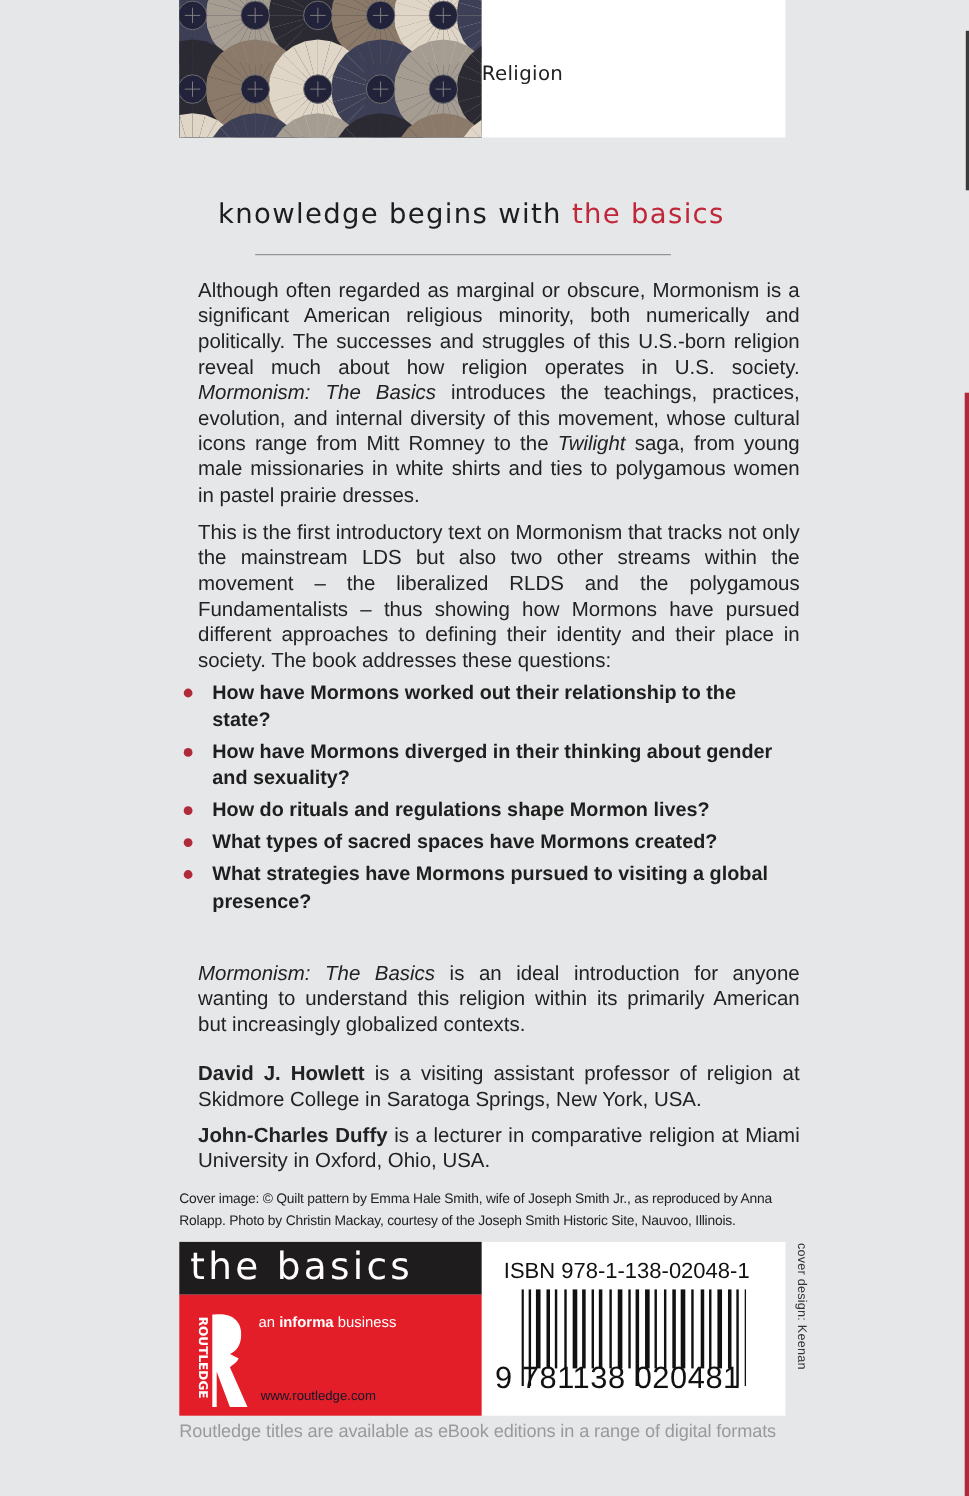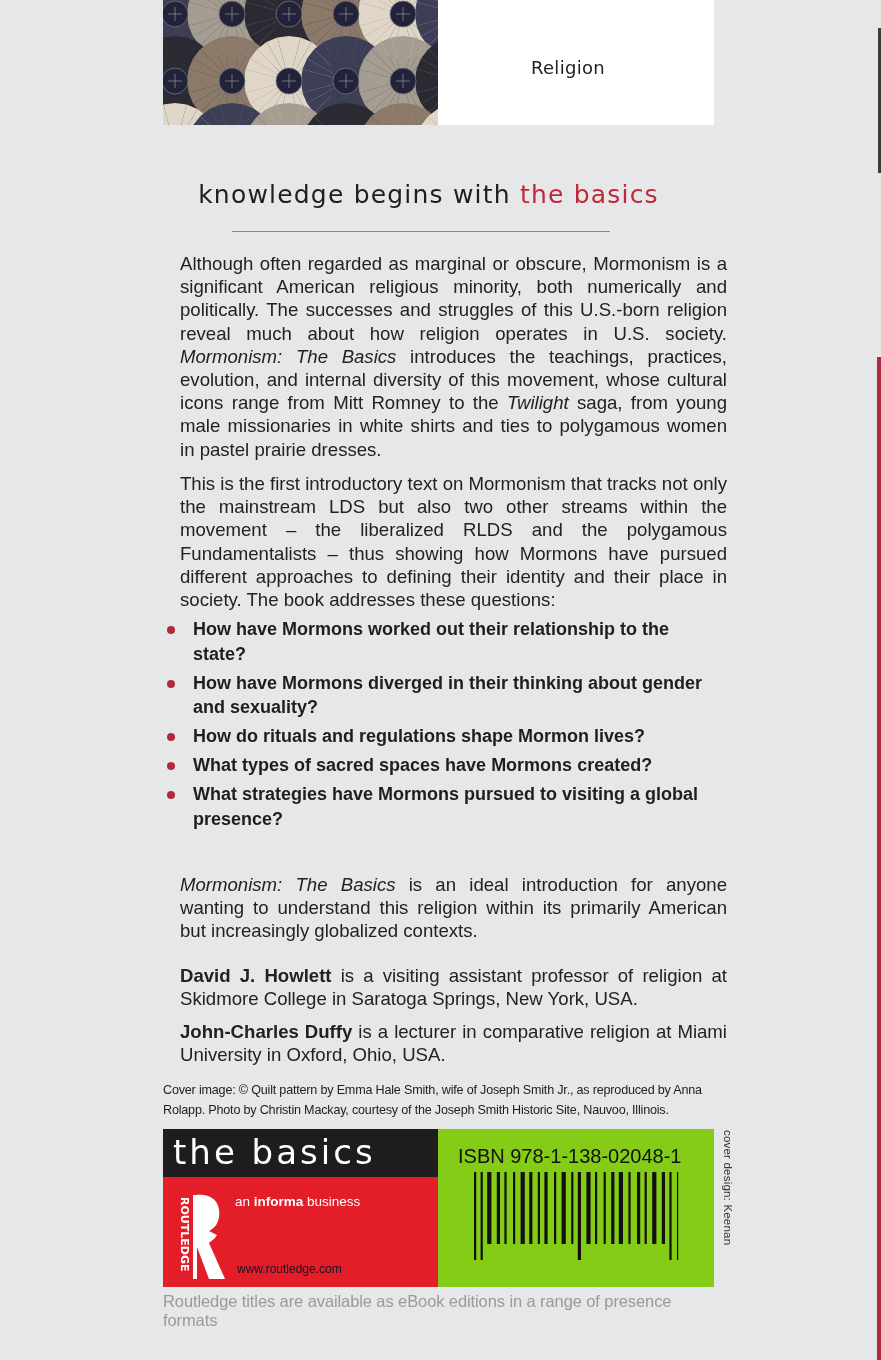--- a/index.html
+++ b/index.html
@@ -4,21 +4,21 @@
 <style>
   html, body { margin:0; padding:0; }
   body {
     width:881px; height:1360px; background:#e6e7e9; position:relative; overflow:hidden;
     font-family:"Liberation Sans", sans-serif; color:#1e1e1e;
   }
   .abs { position:absolute; }
   
   #quilt { left:163px; top:0; width:275px; height:125px; overflow:hidden; background:#3a3a40; }
   #series-box { left:438px; top:0; width:276px; height:125px; background:#ffffff; }
-  #series-label { position:absolute; left:0; right:16px; top:57px; text-align:center; font-family:"DejaVu Sans", sans-serif; font-size:18px; color:#222; letter-spacing:0.3px; }
+  #series-label { position:absolute; left:0; right:16px; top:57px; text-align:left; font-family:"DejaVu Sans", sans-serif; font-size:18px; color:#222; letter-spacing:0.3px; }
   
   #edge-dark { left:878px; top:28px; width:3px; height:145px; background:#3b3b3b; }
   #edge-red { left:877px; top:357px; width:4px; height:1003px; background:#b12a3a; }
   
   #tagline { left:153px; width:551px; top:180px; text-align:center; font-family:"DejaVu Sans", sans-serif; font-size:25px; letter-spacing:1.2px; color:#1e1e1e; }
   #tagline .accent { color:#c0283a; }
   #rule { left:232px; top:231px; width:378px; height:1px; background:#8a8a8a; }
   
   .para { left:180px; width:547px; font-size:18.6px; line-height:23.2px; text-align:justify; color:#222; }
   #p1 { top:252px; }
@@ -33,21 +33,21 @@
   #credit { left:163px; top:1080px; width:560px; font-size:12.6px; line-height:20px; color:#222; font-family:"Liberation Sans", sans-serif; letter-spacing:-0.2px; }
   
   #brand-box { left:163px; top:1129px; width:275px; height:158px; }
   #brand-black { position:absolute; left:0; top:0; width:275px; height:48px; background:#1f1c1d; }
   #brand-title { position:absolute; left:10px; top:3px; font-family:"DejaVu Sans", sans-serif; font-size:34px; color:#fff; letter-spacing:3px; }
   #brand-red { position:absolute; left:0; top:48px; width:275px; height:110px; background:#e31e29; }
   #routledge-logo { position:absolute; left:10px; top:14px; width:58px; height:92px; }
   #informa { position:absolute; left:72px; top:17px; font-size:13.5px; color:#fff; }
   #informa b { font-weight:bold; }
   #routledge-url { position:absolute; left:74px; top:85px; font-size:12px; color:#0f172a; }
-  #isbn-box { left:438px; top:1129px; width:276px; height:158px; background:#84cc16; }
+  #isbn-box { left:438px; top:1129px; width:276px; height:158px; background:#ffffff; }
   #isbn-label { position:absolute; left:20px; top:16px; font-size:20px; color:#111; }
   #barcode { position:absolute; left:36px; top:43px; width:220px; height:88px; }
   #barcode-digits { position:absolute; left:12px; top:108px; font-size:28px; color:#111; letter-spacing:0.5px; background:transparent; }
   #cover-design { left:722px; top:1130px; font-size:11.5px; color:#333; writing-mode:vertical-rl; letter-spacing:0.2px; }
   #ebook-note { left:163px; top:1292px; width:560px; font-size:16.5px; color:#9a9a9c; letter-spacing:-0.1px; }
 </style>
 </head>
 <body>
 
 <div id="quilt" class="abs">
@@ -850,17 +850,18 @@
       <rect x="137.19999999999996" y="0" width="3.2" height="72" fill="#111"></rect>
       <rect x="144.79999999999998" y="0" width="4.2" height="72" fill="#111"></rect>
       <rect x="154.4" y="0" width="2.2" height="72" fill="#111"></rect>
       <rect x="163.00000000000003" y="0" width="3.2" height="72" fill="#111"></rect>
       <rect x="170.60000000000005" y="0" width="2.2" height="72" fill="#111"></rect>
       <rect x="178.20000000000007" y="0" width="4.2" height="72" fill="#111"></rect>
       <rect x="187.8000000000001" y="0" width="3.2" height="72" fill="#111"></rect>
       <rect x="195.40000000000012" y="0" width="2.2" height="88" fill="#111"></rect>
       <rect x="203.00000000000014" y="0" width="1.2" height="88" fill="#111"></rect>
     </svg>
+  <div id="barcode-digits">9 781138 020481</div>
 </div>
 
 <div id="cover-design" class="abs">cover design: Keenan</div>
 
-<div id="ebook-note" class="abs">Routledge titles are available as eBook editions in a range of presence formats</div>
+<div id="ebook-note" class="abs">Routledge titles are available as eBook editions in a range of digital formats</div>
 
 </body></html>

